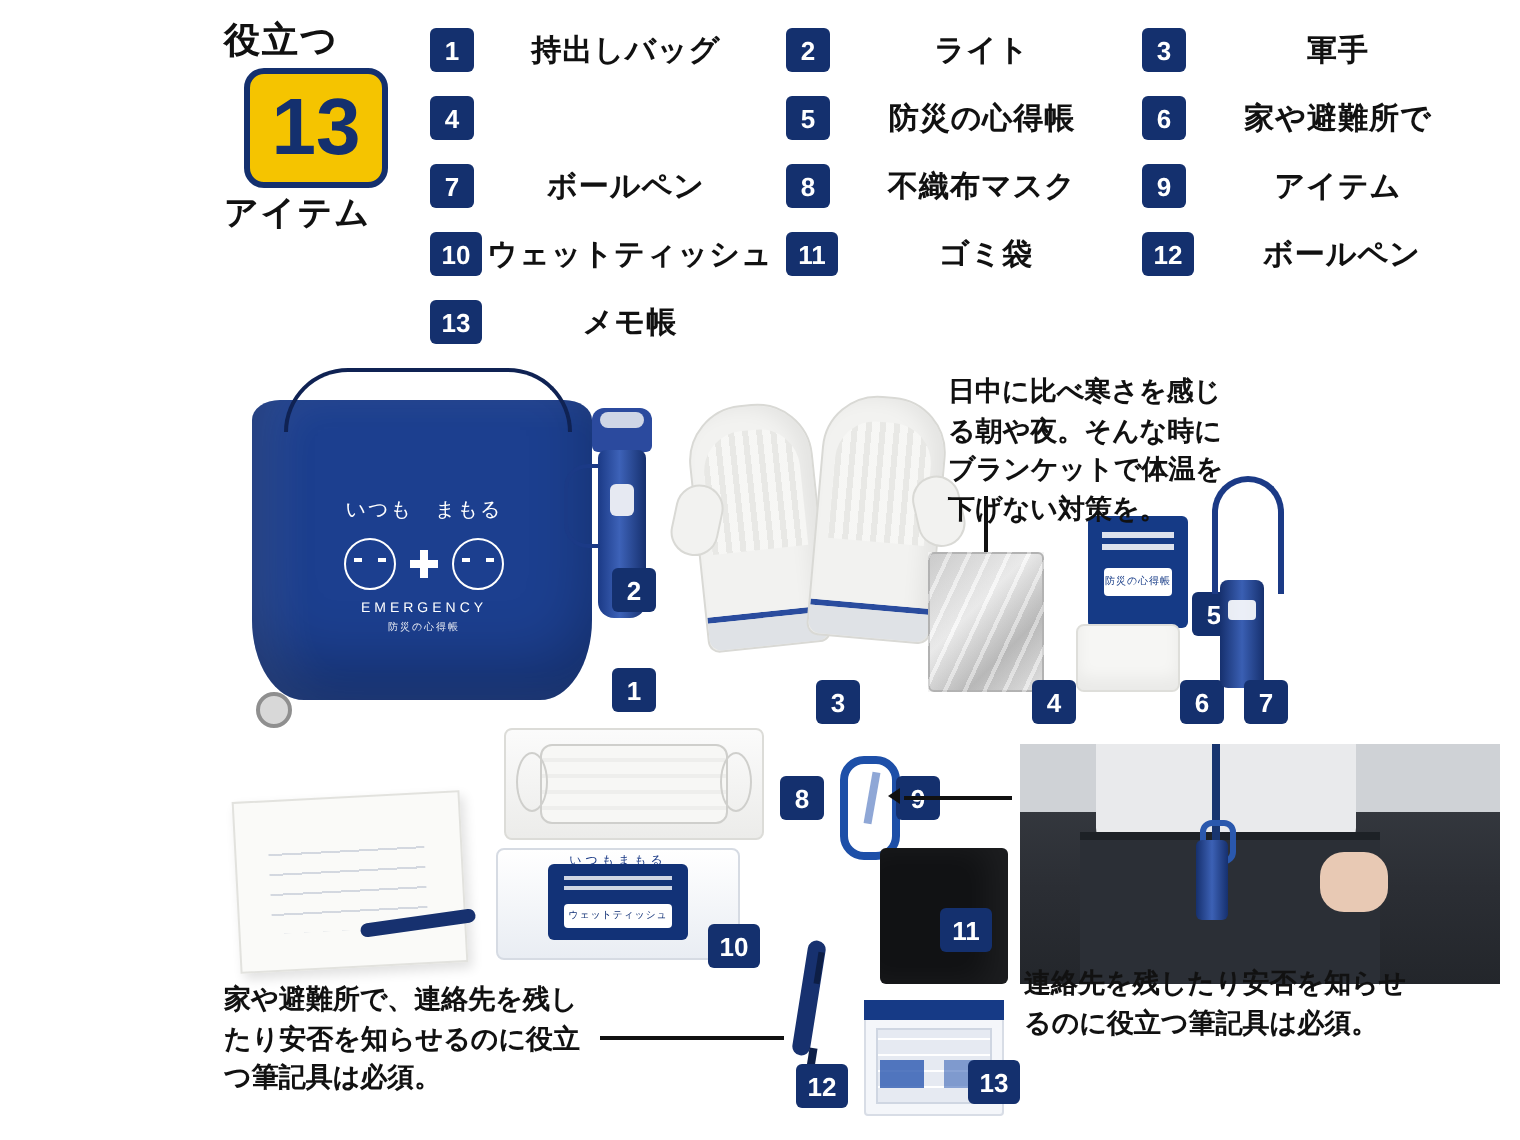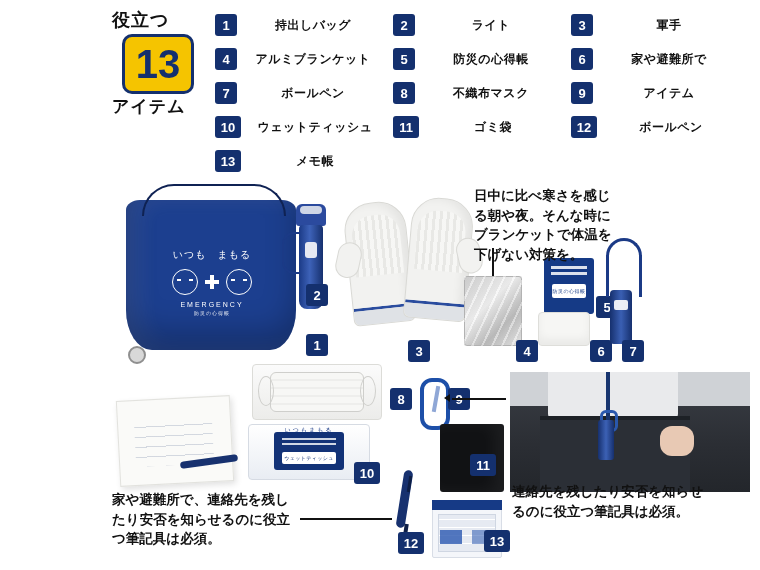--- a/index.html
+++ b/index.html
@@ -27,21 +27,21 @@
   .legend{position:absolute;left:215px;top:8px;width:535px;}
   .legend-row{display:flex;align-items:center;height:34px;}
   .legend-cell{display:flex;align-items:center;width:178px;}
   .num{
     width:22px;height:22px;border-radius:3px;background:#14306e;color:#fff;
     font-size:13px;font-weight:bold;display:flex;align-items:center;justify-content:center;
     flex:0 0 auto;
   }
   .num.wide{width:26px;}
   .legend-label{
-    flex:1;text-align:center;font-size:12px;font-weight:bold;color:#111;
+    flex:1;text-align:center;font-size:15px;font-weight:bold;color:#111;
     padding-right:4px;letter-spacing:0.5px;
   }
 
   
   .photo{position:absolute;}
 
   
   .bag{
     left:118px;top:186px;width:186px;height:168px;
   }
@@ -336,21 +336,20 @@
       </div>
       <div class="legend-cell">
         <div class="num">3</div>
         <div class="legend-label">軍手</div>
       </div>
     </div>
 
     <div class="legend-row">
       <div class="legend-cell">
         <div class="num">4</div>
-        <div class="legend-label">アルミブランケット</div>
       </div>
       <div class="legend-cell">
         <div class="num">5</div>
         <div class="legend-label">防災の心得帳</div>
       </div>
       <div class="legend-cell">
         <div class="num">6</div>
         <div class="legend-label">家や避難所で</div>
       </div>
     </div>

